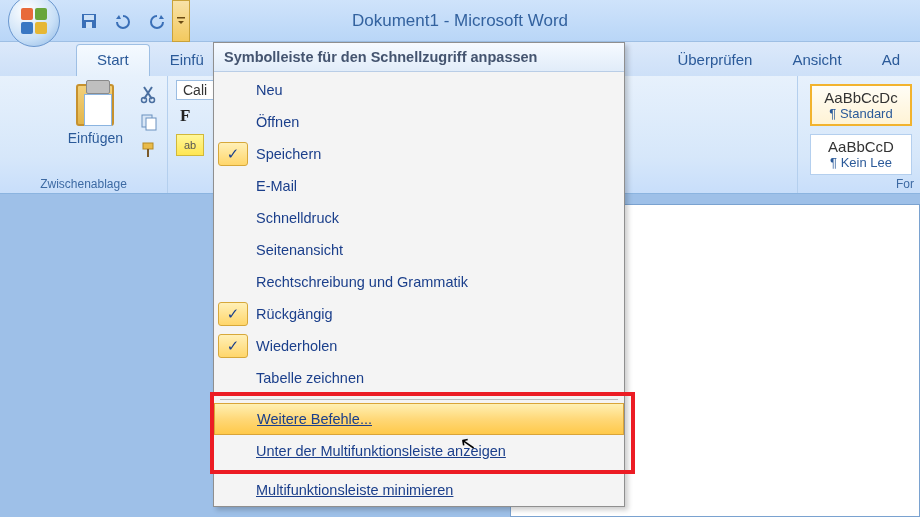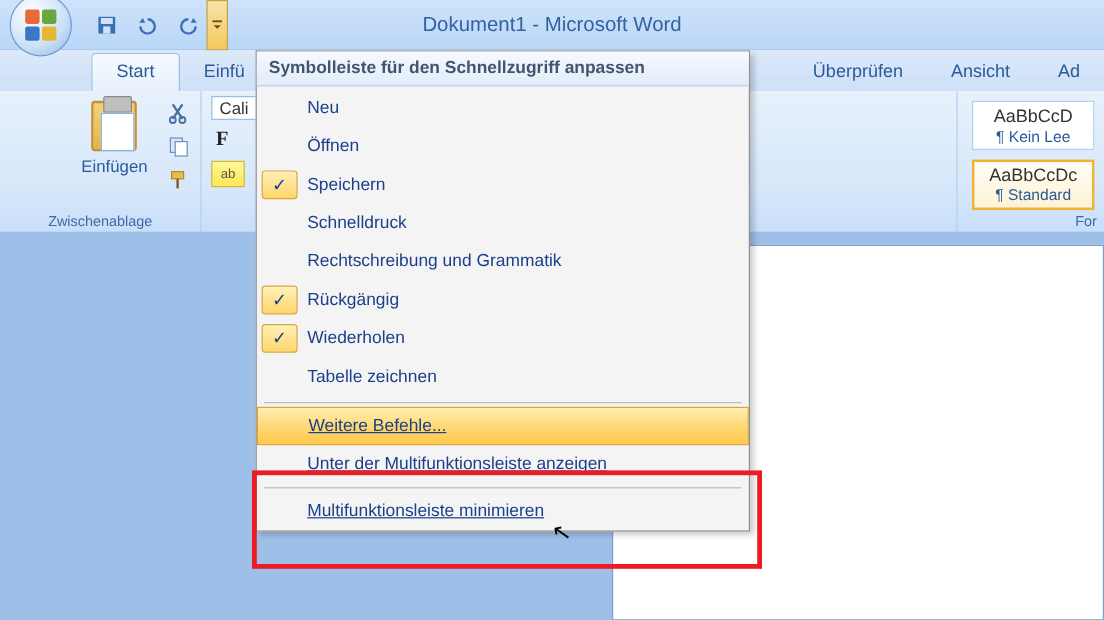--- a/index.html
+++ b/index.html
@@ -213,28 +213,28 @@
   </div>
 
   <div class="rg para-grp">
     <div class="lists-row">
       <span>≣</span>
       <span>≣</span>
     </div>
   </div>
 
   <div class="rg style-grp" style="border-right:none">
+    <div class="style-card sel">
+      <div>AaBbCcDc</div>
+      <div class="p-mark">¶ Standard</div>
+    </div>
     <div class="style-card">
       <div>AaBbCcD</div>
       <div class="p-mark">¶ Kein Lee</div>
     </div>
-    <div class="style-card sel">
-      <div>AaBbCcDc</div>
-      <div class="p-mark">¶ Standard</div>
-    </div>
     <div class="rg-title" style="text-align:right;padding-right:6px">For</div>
   </div>
 </div>
 
 <div class="doc-area">
   <div class="doc-page"></div>
 </div>
 
 <div class="qat-menu">
   <div class="qat-menu-title">Symbolleiste für den Schnellzugriff anpassen</div>
@@ -246,21 +246,29 @@
       <div class="qat-item">
         <span class="check-slot"></span>
         <span>Öffnen</span>
       </div>
       <div class="qat-item">
         <span class="check-slot checked">✓</span>
         <span>Speichern</span>
       </div>
       <div class="qat-item">
         <span class="check-slot"></span>
+        <span>E-Mail</span>
+      </div>
+      <div class="qat-item">
+        <span class="check-slot"></span>
         <span>Schnelldruck</span>
+      </div>
+      <div class="qat-item">
+        <span class="check-slot"></span>
+        <span>Seitenansicht</span>
       </div>
       <div class="qat-item">
         <span class="check-slot"></span>
         <span>Rechtschreibung und Grammatik</span>
       </div>
       <div class="qat-item">
         <span class="check-slot checked">✓</span>
         <span>Rückgängig</span>
       </div>
       <div class="qat-item">

